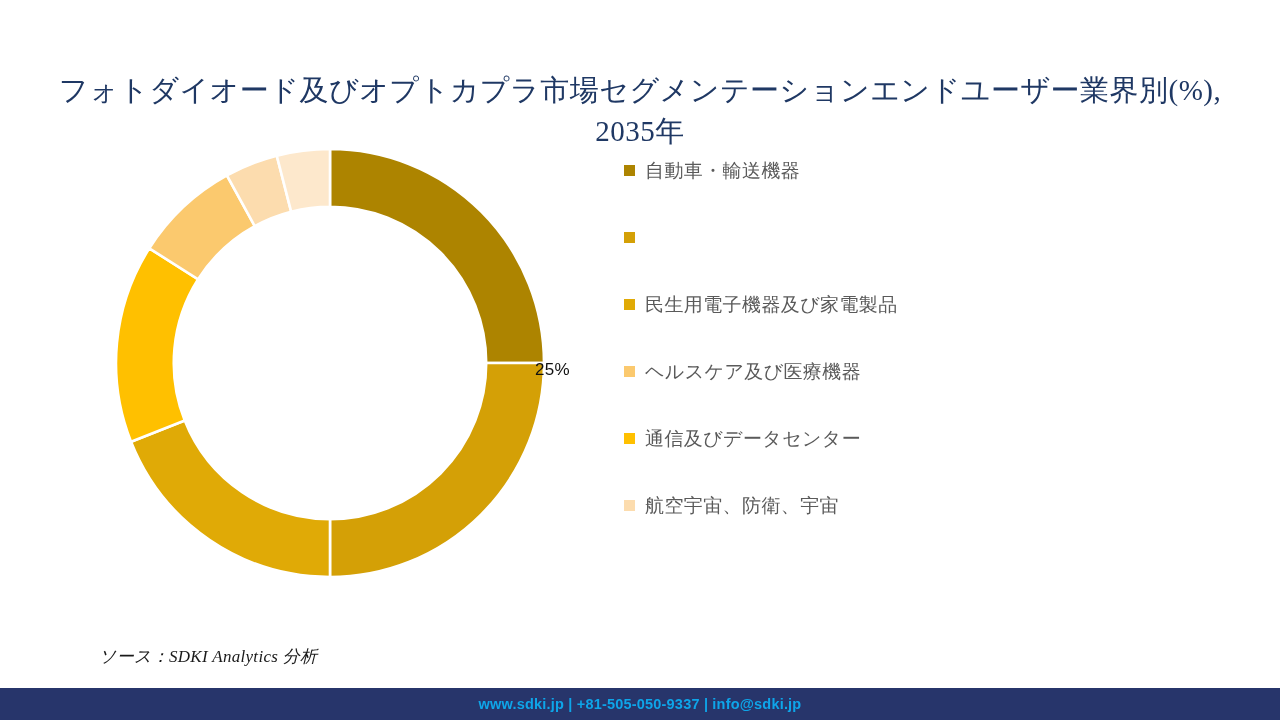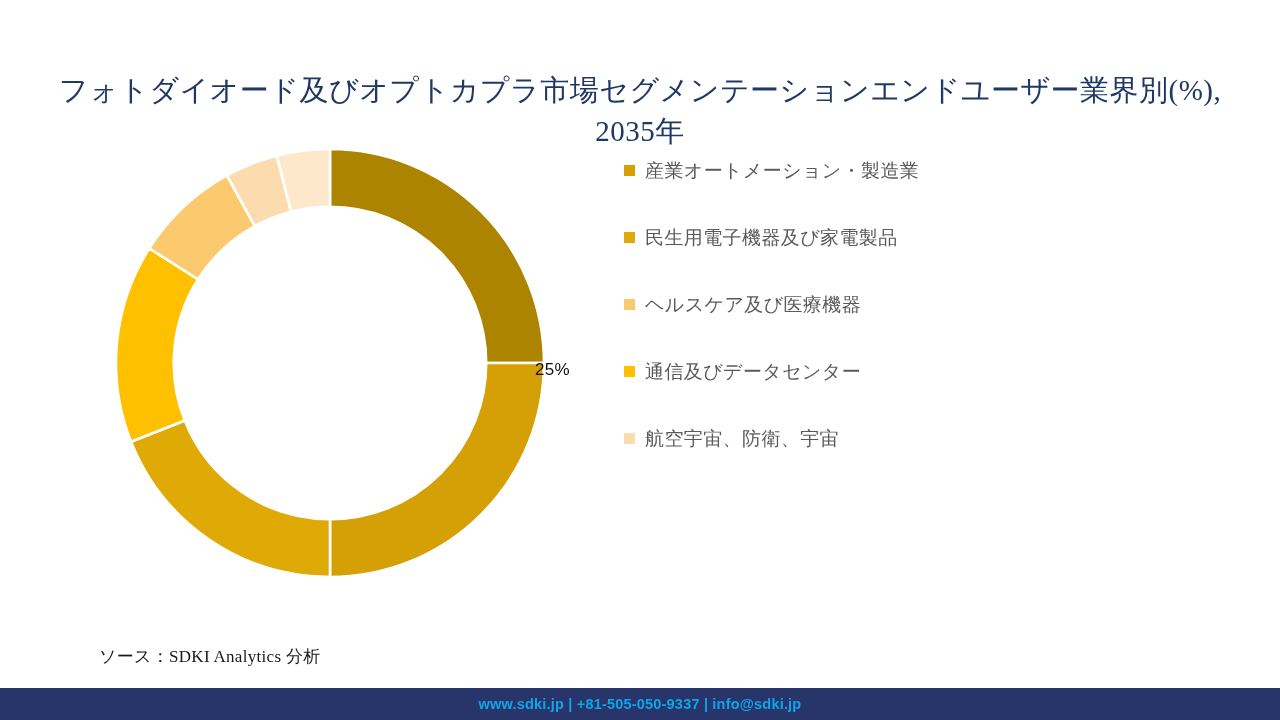--- a/index.html
+++ b/index.html
@@ -94,20 +94,21 @@
     letter-spacing: 0.4px;
     white-space: nowrap;
   }
 
   
   #source-note {
     position: absolute;
     left: 99px;
     top: 645px;
     font-family: "Liberation Serif", "DejaVu Serif", serif;
+    font-style: italic;
     font-size: 17px;
     color: #1a1a1a;
     letter-spacing: 0.3px;
   }
 
   
   #footer-bar {
     position: absolute;
     left: 0;
     bottom: 0;
@@ -142,22 +143,25 @@
           <path d="M 54.313823942568746 110.33306587449476 A 214 214 0 0 1 131.9047137422328 37.47037047061329 L 159.7404410318299 88.1033704435477 A 156.22 156.22 0 0 0 103.0990914780752 141.29313808838117 Z" fill="#FBC96E" class="slice"></path>
           <path d="M 131.9047137422328 37.47037047061329 A 214 214 0 0 1 181.78036414672096 17.723203518472985 L 196.1496658271063 73.68793856848527 A 156.22 156.22 0 0 0 159.7404410318299 88.1033704435477 Z" fill="#FCDCAE" class="slice"></path>
           <path d="M 181.78036414672096 17.723203518472985 A 214 214 0 0 1 234.99999999999977 11 L 234.99999999999983 68.78 A 156.22 156.22 0 0 0 196.1496658271063 73.68793856848527 Z" fill="#FDE8CC" class="slice"></path>
         </g>
     </svg>
     <div id="pct-label">25%</div>
   </div>
 
   <div id="legend">
       <div class="legend-item">
+        <span class="legend-swatch" style="background: rgb(173, 132, 0);"></span>
+        <span class="legend-label">自動車・輸送機器</span>
+      </div>
+      <div class="legend-item">
         <span class="legend-swatch" style="background: rgb(212, 160, 6);"></span>
-        <span class="legend-label">産業オートメーション・製造業</span>
       </div>
       <div class="legend-item">
         <span class="legend-swatch" style="background: rgb(224, 170, 6);"></span>
         <span class="legend-label">民生用電子機器及び家電製品</span>
       </div>
       <div class="legend-item">
         <span class="legend-swatch" style="background: rgb(251, 201, 110);"></span>
         <span class="legend-label">ヘルスケア及び医療機器</span>
       </div>
       <div class="legend-item">

